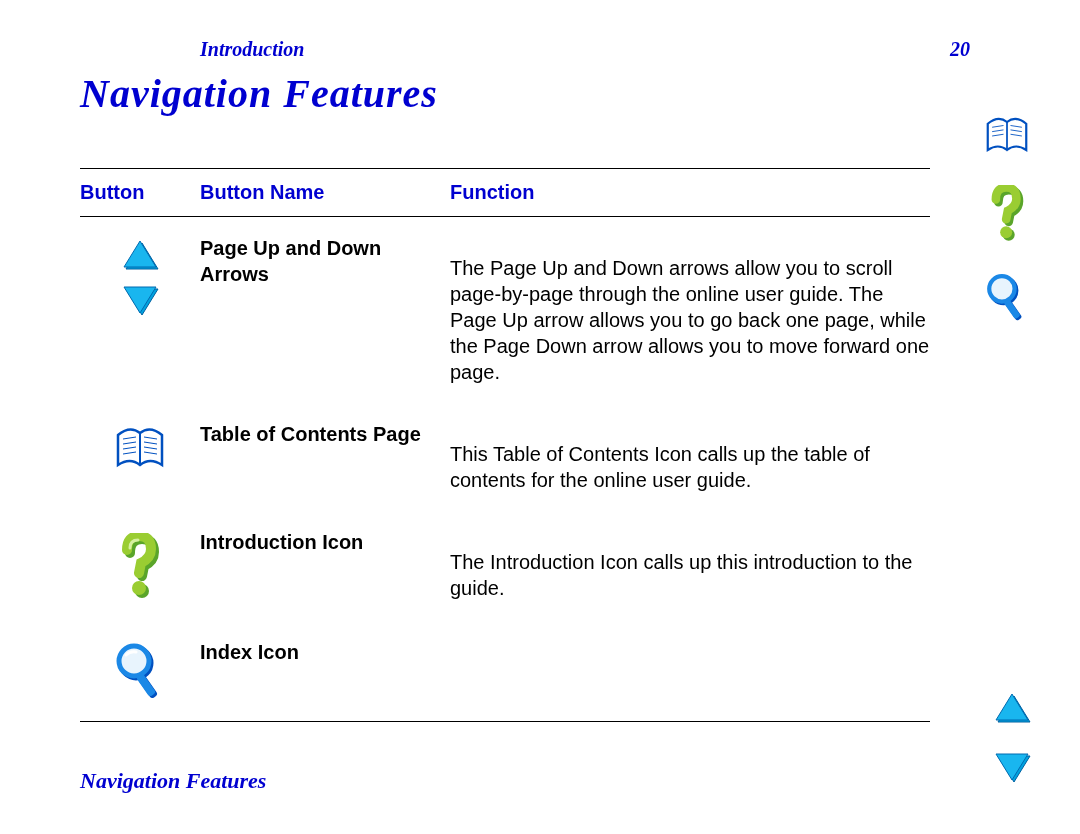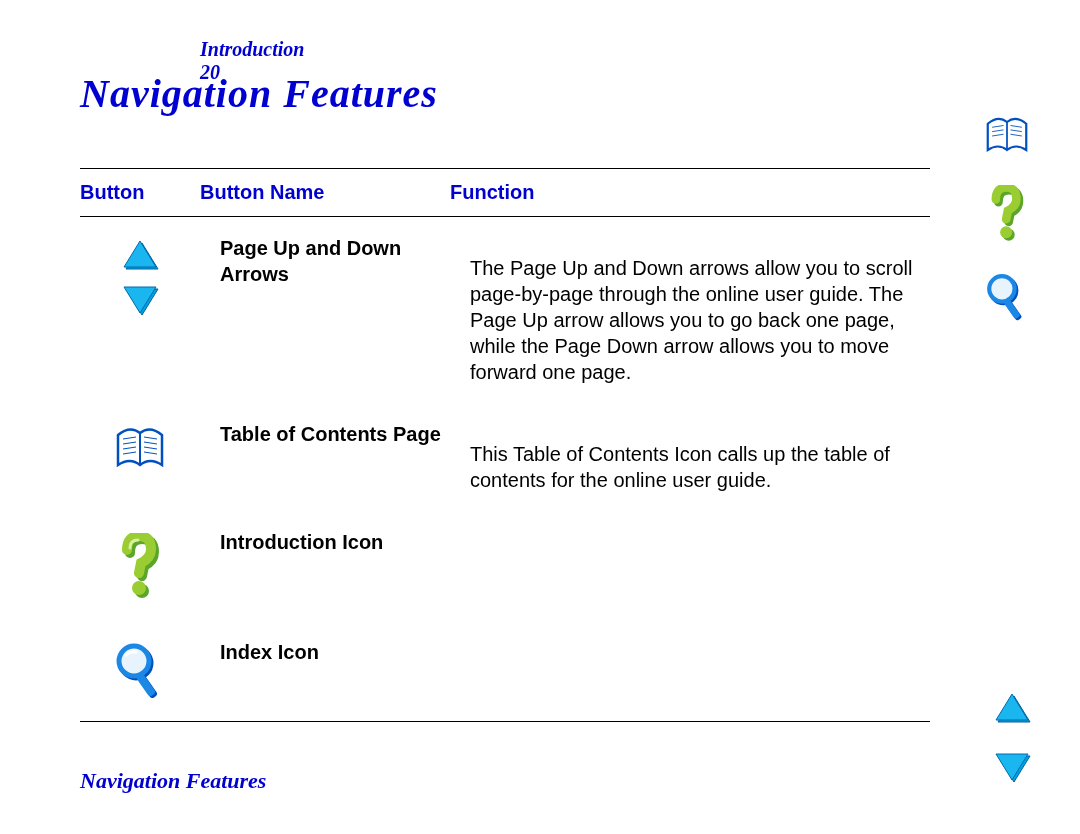--- a/index.html
+++ b/index.html
@@ -23,21 +23,20 @@
     top: 38px;
     left: 200px;
     right: 110px;
     display: flex;
     justify-content: space-between;
     font-weight: bold;
     font-style: italic;
     color: #0000d0;
     font-size: 20px;
     font-family: "Times New Roman", Times, serif;
-    flex-direction: column;
   }
   .title {
     position: absolute;
     top: 70px;
     left: 80px;
     font-family: "Times New Roman", Times, serif;
     font-style: italic;
     font-weight: bold;
     font-size: 40px;
     color: #0000d0;
@@ -85,21 +84,20 @@
     display: flex;
     flex-direction: column;
     align-items: center;
     gap: 10px;
     padding-top: 4px;
   }
   .name-cell {
     font-weight: bold;
     font-size: 20px;
     line-height: 1.3;
-    margin-left: 20px;
   }
   .func-cell {
     font-size: 20px;
     line-height: 1.3;
     margin-top: 20px;
   }
   
   .sidebar {
     position: absolute;
     top: 115px;
@@ -194,20 +192,21 @@
                 <path d="M9 17 Q9 3 21 3 Q33 3 33 16 Q33 25 23 30 L21 40" fill="none" stroke="#5aa52a" stroke-width="10" stroke-linecap="round"></path>
                 <circle cx="21" cy="55" r="7" fill="#5aa52a"></circle>
               </g>
               <path d="M9 17 Q9 3 21 3 Q33 3 33 16 Q33 25 23 30 L21 40" fill="none" stroke="#9acd32" stroke-width="10" stroke-linecap="round"></path>
               <circle cx="21" cy="55" r="7" fill="#9acd32"></circle>
               <path d="M12 15 Q12 7 20 7" fill="none" stroke="#d6f0a0" stroke-width="3" stroke-linecap="round"></path>
             </svg>
           </span>
         </div>
         <div class="col-name name-cell">Introduction Icon</div>
+        <div class="col-func func-cell">The Introduction Icon calls up this introduction to the guide.</div>
       </div>
 
       <div class="row">
         <div class="col-button">
           <span class="ico">
             <svg width="52" height="60" viewBox="0 0 52 60">
               <g transform="translate(2,2)">
                 <circle cx="20" cy="18" r="15" fill="#d6ecfa" stroke="#0050c0" stroke-width="5"></circle>
                 <rect x="28" y="30" width="8" height="24" rx="3" transform="rotate(-35 32 42)" fill="#0050c0"></rect>
               </g>

